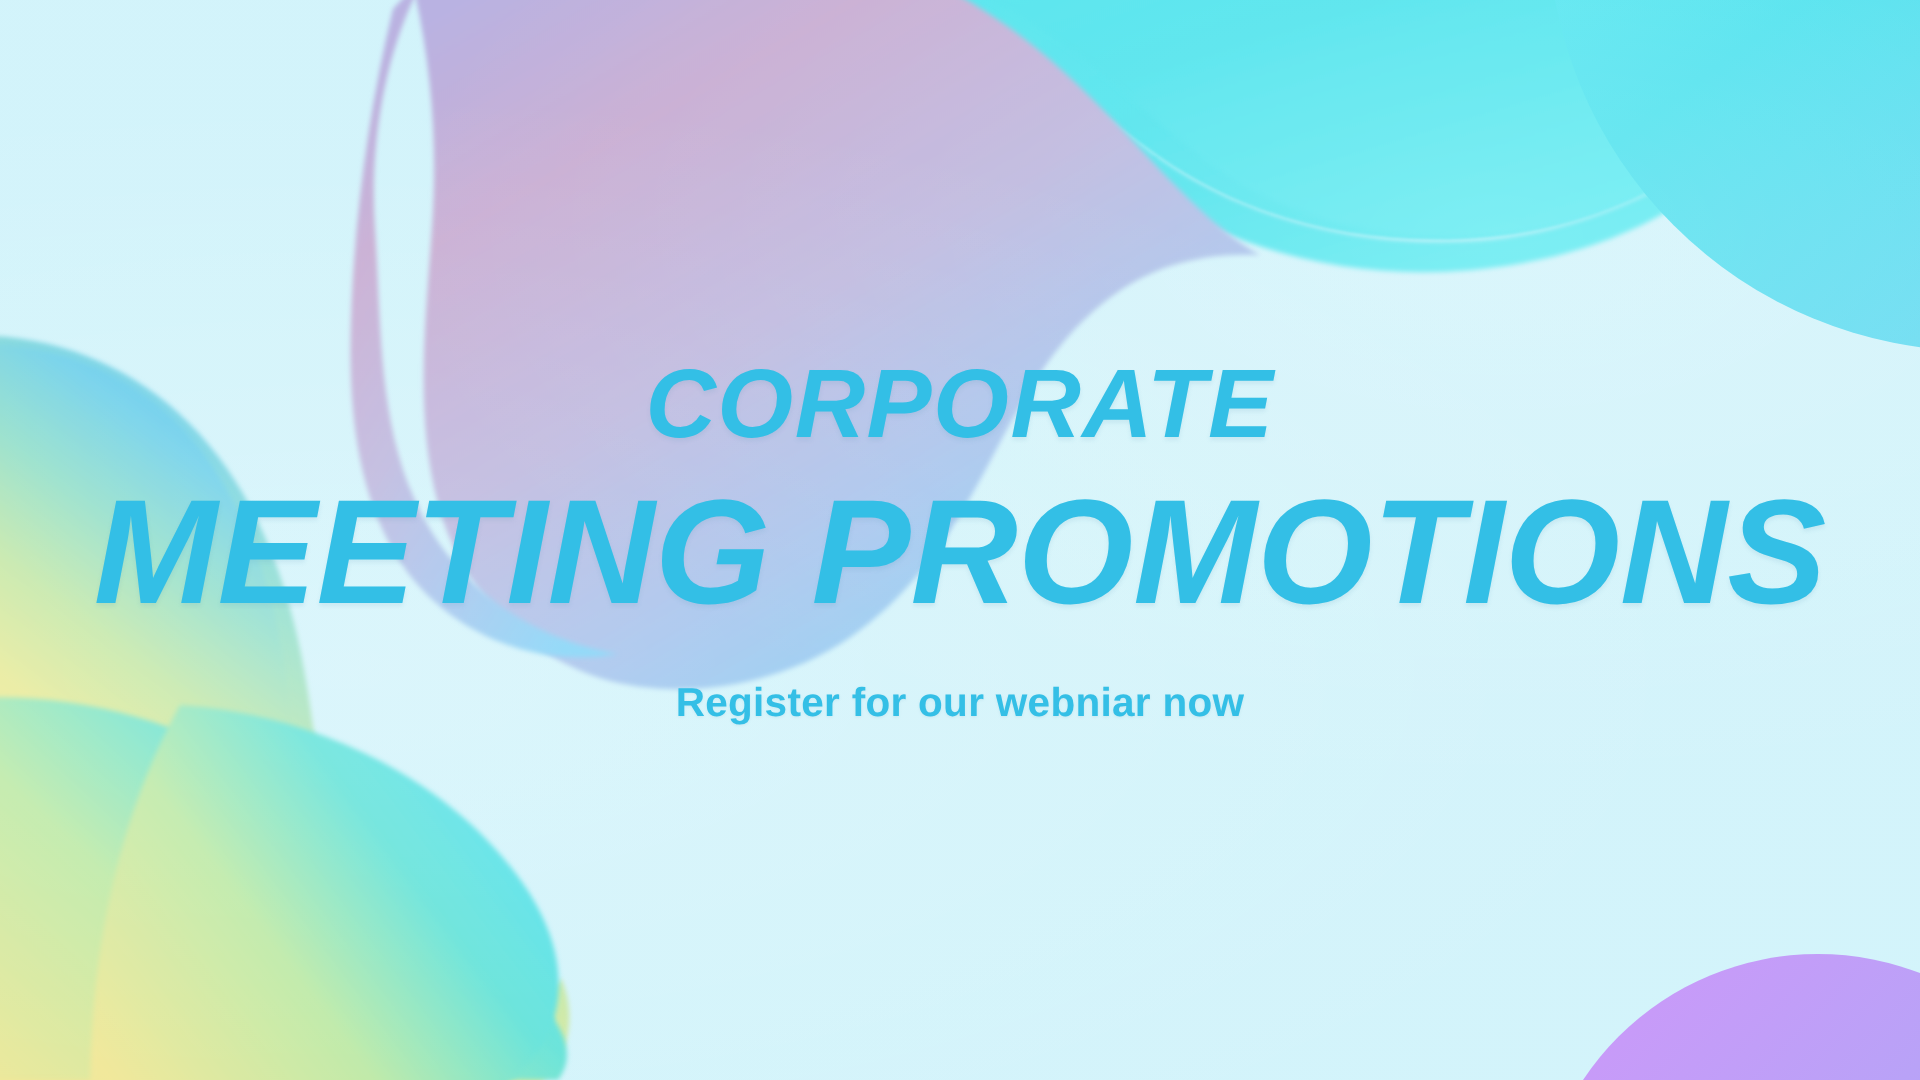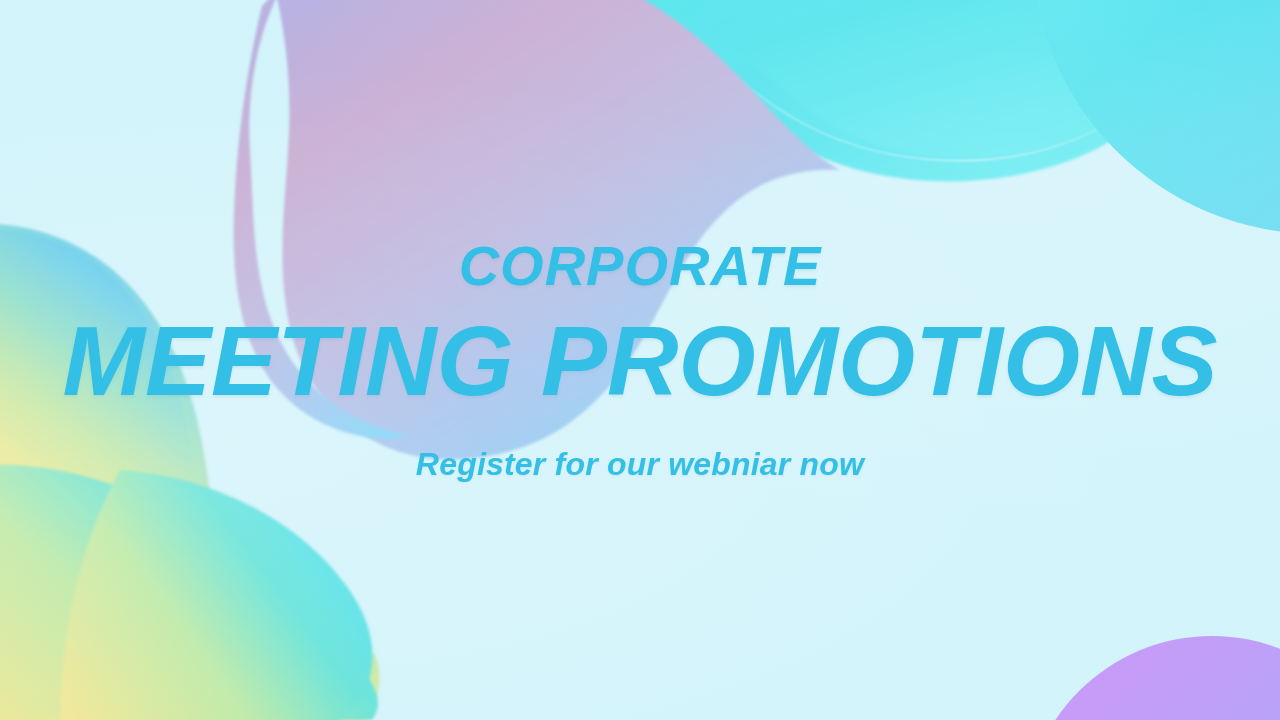--- a/index.html
+++ b/index.html
@@ -60,39 +60,38 @@
     font-family: "Liberation Sans", sans-serif;
     font-weight: bold;
     font-style: italic;
     letter-spacing: -0.5px;
     line-height: 1.02;
     text-shadow: 0 2px 3px rgba(80,150,175,0.13);
     white-space: nowrap;
   }
   .headline .line1 {
     display: block;
-    font-size: 56px;
+    font-size: 65px;
     letter-spacing: 1px;
   }
   .headline .line2 {
     display: block;
     font-size: 99px;
     letter-spacing: 0px;
     margin-top: 16px;
   }
 
   .subhead {
     margin: 0;
     padding: 0;
     margin-top: 34px;
     color: #34bfe6;
     font-family: "Liberation Sans", sans-serif;
     font-weight: bold;
-    font-style: italic;
-    font-size: 32px;
+    font-size: 27px;
     letter-spacing: 0.2px;
     white-space: nowrap;
     text-shadow: 0 1px 2px rgba(80,150,175,0.12);
   }
 </style>
 </head>
 <body>
 
 <div id="slide">
 

